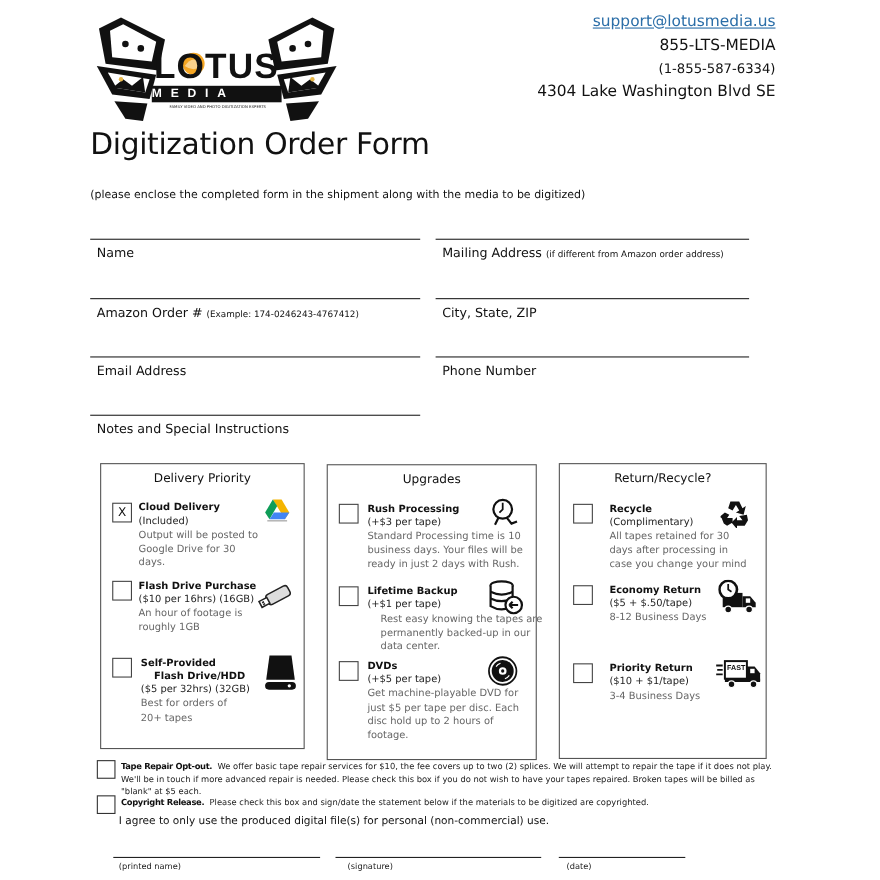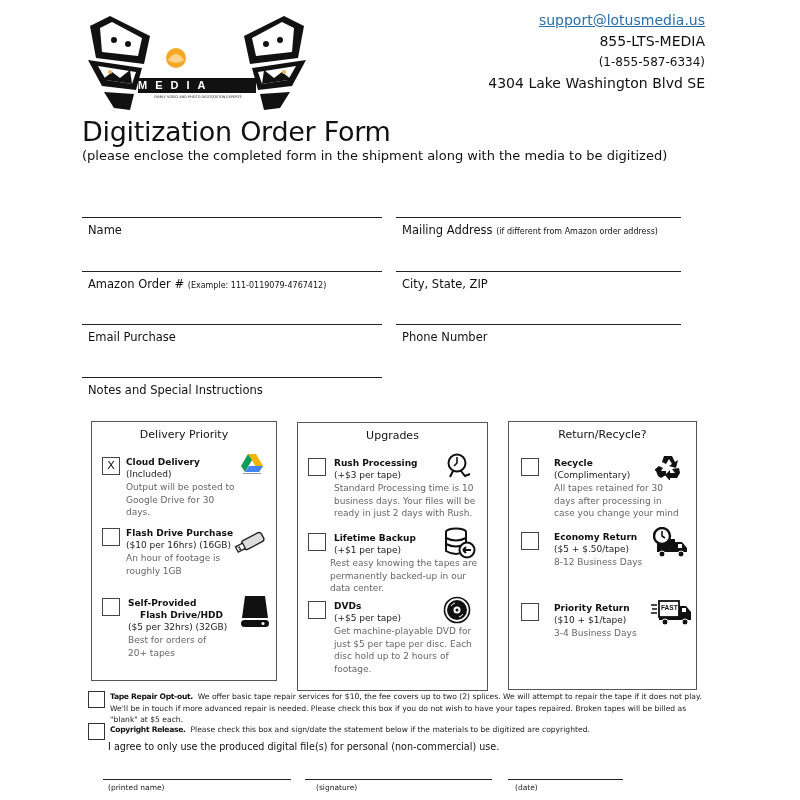--- a/index.html
+++ b/index.html
@@ -11,21 +11,21 @@
   .logo-text { position:absolute; left:56px; top:30px; font-family:"Liberation Sans", sans-serif; font-weight:bold; font-size:32px; letter-spacing:1px; color:#111; line-height:1; }
   .logo-media { position:absolute; left:54px; top:64px; width:118px; height:15px; background:#111; color:#fff; font-family:Liberation Sans, sans-serif; font-weight:bold; font-size:11px; letter-spacing:8px; text-align:left; line-height:15px; }
   .logo-tag { position:absolute; left:56px; top:81px; width:116px; font-size:3.5px; color:#222; text-align:center; line-height:4px; }
 
   
   .contact { right:95px; top:10px; text-align:right; font-family:"DejaVu Sans", sans-serif; line-height:21px; font-size:14px; color:#111; }
   .contact .email { color:#2b6ea8; text-decoration:underline; font-size:14px;margin-top:35px; }
   .contact .sub { font-size:12px; }
 
   .title { left:82px; top:116px; font-size:27px; font-family:"DejaVu Sans", sans-serif; font-weight:normal; color:#111; letter-spacing:-0.3px; }
-  .subtitle { left:82px; top:148px; font-size:13px; color:#111; }
+  .subtitle { left:82px; top:172px; font-size:10px; color:#111; }
 
   
   .field { position:absolute; border-top:1.4px solid #222; }
   .field .label { position:absolute; left:6px; top:5px; font-size:11.5px; color:#111; white-space:nowrap; }
   .field .hint { font-size:8px; }
 
   
   .panel { position:absolute; border:1.3px solid #555; background:#fff; }
   .panel-title { position:absolute; left:0; right:0; top:6px; text-align:center; font-size:11px; color:#111; }
   .opt { position:absolute; left:0; right:0; }
@@ -71,20 +71,21 @@
     <g fill="#111">
       <path d="M18,66 L28,58 L36,64 L46,56 L48,70 L22,66 Z"></path>
       <path d="M208,66 L198,58 L190,64 L180,56 L178,70 L204,66 Z"></path>
     </g>
     <circle cx="26" cy="58" r="2" fill="#e8b84a"></circle>
     <circle cx="200" cy="58" r="2" fill="#e8b84a"></circle>
 
     <circle cx="92" cy="44" r="10" fill="#f5a623"></circle>
     <path d="M84,46 Q92,34 100,46 Q92,52 84,46 Z" fill="#fbd38d"></path>
   </svg>
+  <div class="logo-text">LOTUS</div>
   <div class="logo-media">MEDIA</div>
   <div class="logo-tag">FAMILY VIDEO AND PHOTO DIGITIZATION EXPERTS</div>
 </div>
 
 <div class="abs contact">
   <div><a class="email">support@lotusmedia.us</a></div>
   <div>855-LTS-MEDIA</div>
   <div class="sub">(1-855-587-6334)</div>
   <div>4304 Lake Washington Blvd SE</div>
 </div>
@@ -93,28 +94,28 @@
 <div class="abs subtitle">(please enclose the completed form in the shipment along with the media to be digitized)</div>
 
 <div class="field" style="left:82px; top:217px; width:300px;">
   <span class="label"><span>Name</span></span>
 </div>
 <div class="field" style="left:396px; top:217px; width:285px;">
   <span class="label"><span>Mailing Address</span> <span class="hint">(if different from Amazon order address)</span></span>
 </div>
 
 <div class="field" style="left:82px; top:271px; width:300px;">
-  <span class="label"><span>Amazon Order #</span> <span class="hint">(Example: 111-0119079-4767412)</span></span>
+  <span class="label"><span>Amazon Order #</span> <span class="hint">(Example: 174-0246243-4767412)</span></span>
 </div>
 <div class="field" style="left:396px; top:271px; width:285px;">
   <span class="label">City, State, ZIP</span>
 </div>
 
 <div class="field" style="left:82px; top:324px; width:300px;">
-  <span class="label">Email Purchase</span>
+  <span class="label">Email Address</span>
 </div>
 <div class="field" style="left:396px; top:324px; width:285px;">
   <span class="label">Phone Number</span>
 </div>
 
 <div class="field" style="left:82px; top:377px; width:300px;">
   <span class="label">Notes and Special Instructions</span>
 </div>
 
 <div class="panel" style="left:91px; top:421px; width:184px; height:258px;">
@@ -174,21 +175,21 @@
       <circle cx="12" cy="11" r="8.5" fill="#fff" stroke="#111" stroke-width="2"></circle>
       <path d="M12,5 L12,11 L9,14" stroke="#111" stroke-width="1.6" fill="none"></path>
       <path d="M8,19 L5,25 M16,19 L20,24 L25,22" stroke="#111" stroke-width="2" fill="none"></path>
     </svg>
   </div>
 
   <div class="opt" style="top:110px;">
     <div class="chk" style="left:10px; top:0;"></div>
     <div class="name" style="left:36px; top:0;">Lifetime Backup</div>
     <div class="price" style="left:36px; top:12px;">(+$1 per tape)</div>
-    <div class="desc" style="left:32px; top:24px; width:150px;">Rest easy knowing the tapes are permanently backed-up in our data center.</div>
+    <div class="desc" style="left:48px; top:24px; width:150px;">Rest easy knowing the tapes are permanently backed-up in our data center.</div>
     <svg class="icon" style="left:146px; top:-6px;" width="32" height="32" viewBox="0 0 32 32">
       <ellipse cx="12" cy="5" rx="10" ry="3.5" fill="#fff" stroke="#111" stroke-width="2"></ellipse>
       <path d="M2,5 L2,24 Q12,30 22,24 L22,5" fill="#fff" stroke="#111" stroke-width="2"></path>
       <path d="M2,11 Q12,16 22,11 M2,17 Q12,22 22,17" fill="none" stroke="#111" stroke-width="2"></path>
       <circle cx="23" cy="23" r="7.5" fill="#fff" stroke="#111" stroke-width="2"></circle>
       <path d="M19,23 L27,23 M19,23 L22,20 M19,23 L22,26" stroke="#111" stroke-width="2" fill="none"></path>
     </svg>
   </div>
 
   <div class="opt" style="top:178px;">

